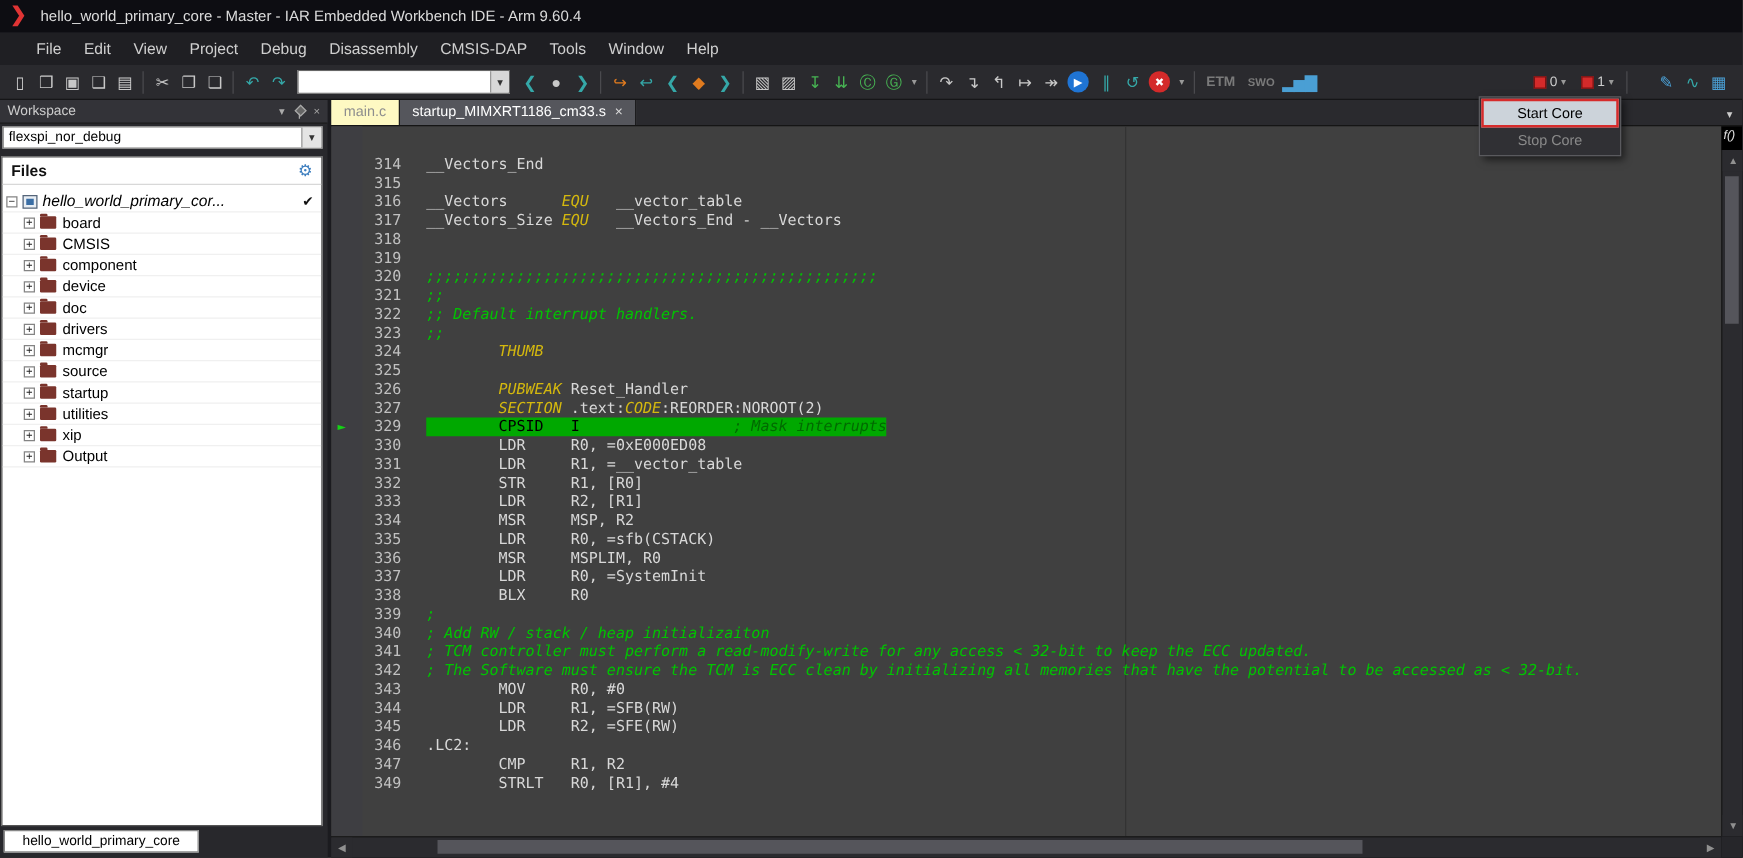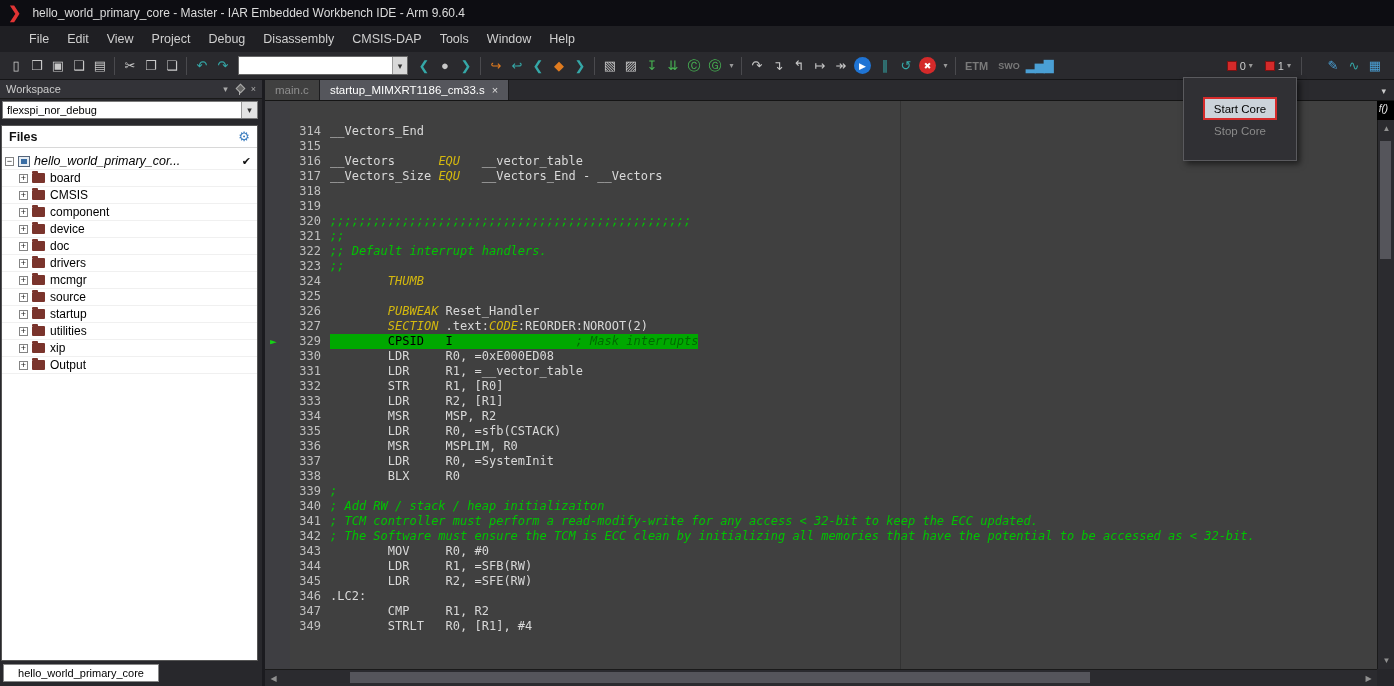--- a/index.html
+++ b/index.html
@@ -27,21 +27,21 @@
   .tb-circle{width:17px;height:17px;border-radius:50%;color:#fff;font-size:9px;display:flex;align-items:center;justify-content:center;margin:0 2px}
   .tb-circle.blue{background:#1f74d4}.tb-circle.red{background:var(--core-red,#d42a2a)}
   .tb-label{color:#7a7a7a;font-size:11px;font-weight:bold;padding:0 4px}
   .tb-label.small{font-size:9px}
   .tb-core{display:flex;align-items:center;gap:3px;padding:0 5px}
   .core-sq{width:10px;height:10px;background:var(--core-red,#d42a2a);border:1px solid #7a1212;display:inline-block}
   .core-num{color:#ccc;font-size:11px}
   .tb-dd{color:#999;font-size:8px}
 
   
-  .core-menu{position:absolute;left:1183px;top:77px;width:114px;background:#303034;border:1px solid #5a5a5e;box-shadow:3px 3px 6px rgba(0,0,0,.55);z-index:50;padding:19px}
+  .core-menu{position:absolute;left:1183px;top:77px;width:114px;background:#303034;border:1px solid #5a5a5e;box-shadow:3px 3px 6px rgba(0,0,0,.55);z-index:50;padding:1px}
   .cm-item{height:21px;display:flex;align-items:center;justify-content:center;font-size:11.5px;color:#e8e8e8;cursor:default}
   .cm-item.hot{background:#ccd3da;color:#000;border:2px solid var(--annotation-red,#d62b2b);height:23px}
   .cm-item.disabled{color:#8a8a8a}
 
   
   .left-panel{position:absolute;top:80px;left:0;width:262px;bottom:0;background:#28282c}
   .ws-header{position:absolute;top:0;left:0;right:0;height:19px;background:#333338;border-bottom:1px solid #1a1a1a;display:flex;align-items:center;padding:0 6px}
   .ws-title{color:#ccc;font-size:11px;flex:1}
   .ws-header-icons{display:flex;gap:8px;align-items:center;color:#aaa;font-size:9px}
   .pin-icon{width:7px;height:11px;position:relative;display:inline-block}
@@ -64,32 +64,32 @@
   .proj-icon::after{content:'';position:absolute;top:2px;left:2px;right:2px;bottom:2px;background:#3a6ea5}
   .tree-label{font-size:12px;font-weight:normal;color:#000;white-space:nowrap}
   .tree-row.root .tree-label{font-style:italic;font-size:12.5px}
   .check{margin-left:auto;margin-right:6px;font-size:11px;color:#111}
   .ws-tab-row{position:absolute;left:0;right:0;bottom:0;height:25px;background:#28282c}
   .ws-tab{position:absolute;left:3px;bottom:4px;height:18px;min-width:156px;background:#fff;border:1px solid #888;color:#000;font-size:11px;display:flex;align-items:center;justify-content:center;padding:0 7px}
 
   
   .editor{position:absolute;top:80px;left:265px;right:0;bottom:0;background:#000}
   .ed-tabbar{position:absolute;top:0;left:0;right:0;height:21px;background:#2a2a2e;border-bottom:1px solid #151515;display:flex}
-  .ed-tab{display:flex;align-items:center;gap:7px;padding:0 10px;background:#404040;border-right:1px solid #1c1c1e;color:#8e8e8e;font-size:11.5px;cursor:default}
+  .ed-tab{display:flex;align-items:center;gap:7px;padding:0 10px;background:#fef9c3;border-right:1px solid #1c1c1e;color:#8e8e8e;font-size:11.5px;cursor:default}
   .ed-tab.active{background:#55565c;color:#fff}
   .tab-close{font-size:11px;color:#ddd}
   .tab-list-chevron{position:absolute;right:8px;top:6px;color:#ccc;font-size:9px}
   .fx-btn{position:absolute;right:2px;top:23px;width:17px;height:15px;color:#e0e0e0;font-size:10px;font-style:italic;text-align:center;z-index:5}
   .code-viewport{position:absolute;top:21px;left:0;right:17px;bottom:17px;background:#404040;padding-top:23px;overflow:hidden}
   .gutter-strip{position:absolute;top:0;bottom:0;left:0;width:25px;background:#3e3e42;z-index:0}
   .ruler{position:absolute;top:0;bottom:0;left:635px;width:1px;background:#333;z-index:0}
   .code-line{position:relative;z-index:1;display:flex;height:15px;line-height:15px;font-family:"DejaVu Sans Mono","Liberation Mono",monospace;font-size:12px;white-space:pre}
   .bp-margin{width:25px;flex:none;color:#15d215;font-size:11px;padding-left:5px}
   .line-num{width:40px;flex:none;text-align:right;padding-right:9px;color:#c0c0c0}
-  .code-text{}
+  .code-text{margin-left:11px}
   .code-text.hl{background:var(--exec-green,#00a800)}
   .tk-p{color:#d8d8d8}
   .tk-d{color:var(--directive-yellow,#d4b80e);font-style:italic}
   .tk-c{color:var(--comment-green,#00c400);font-style:italic}
   .tk-k{color:#000}
   .tk-hc{color:#006a00;font-style:italic}
 
   
   .v-scroll{position:absolute;top:40px;right:0;width:17px;bottom:17px;background:#2b2b2f;border-left:1px solid #1a1a1a}
   .sb-btn{position:absolute;width:17px;height:17px;color:#909090;font-size:8px;display:flex;align-items:center;justify-content:center;background:#2b2b2f}

